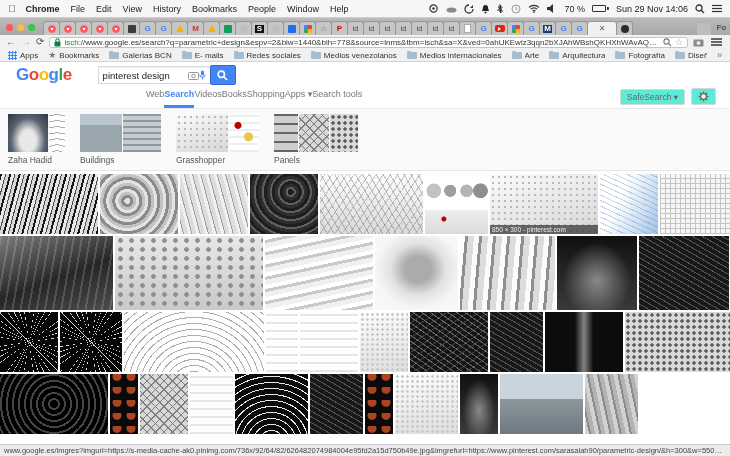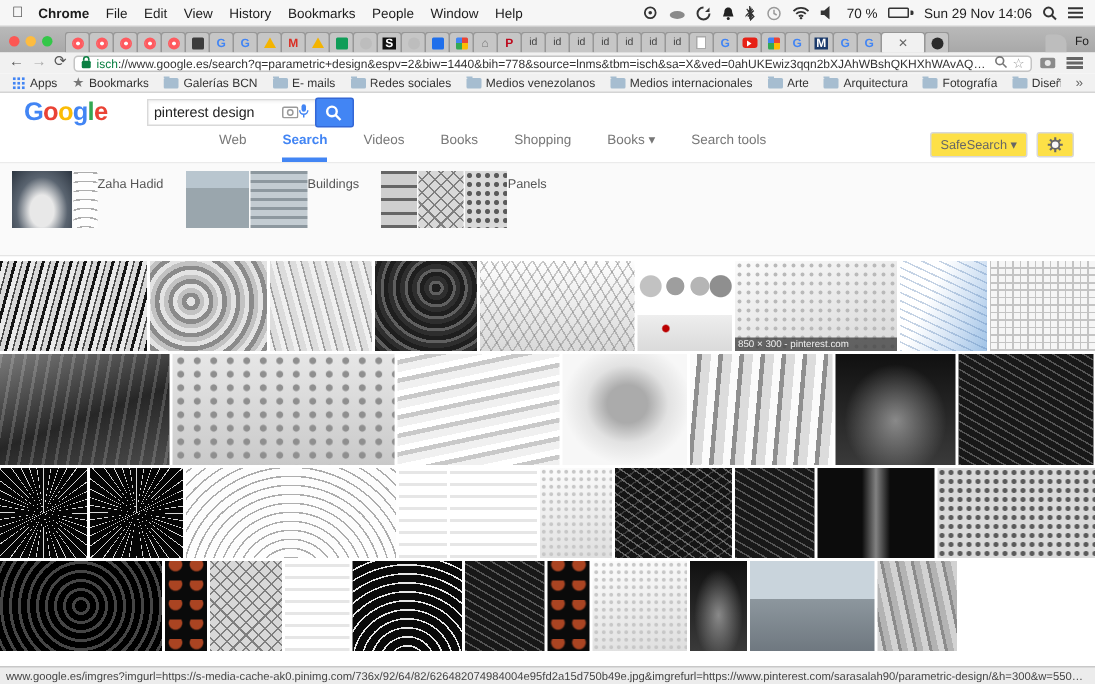--- a/index.html
+++ b/index.html
@@ -88,31 +88,31 @@
     background:radial-gradient(circle,#757575 1.2px,transparent 1.4px) 0 0/4px 4px; }
   .notif { width:14px; height:14px; border-radius:50%; background:#757575; display:flex;
     align-items:center; justify-content:center; }
   .notif::after { content:""; width:4px; height:4px; border-radius:50%; background:#f1f1f1; }
   .avatar { width:16px; height:16px; border-radius:50%;
     background:radial-gradient(circle at 50% 35%,#cfc4b4 0 35%,#7d746a 70%,#5d564e); }
 
   
   #gnav { height:21px; border-bottom:1px solid #ebebeb; display:flex; align-items:flex-end;
     padding:0 14px 0 146px; font-size:9px; color:#777; flex:none; background:#fff; }
-  #gnav-tabs { display:flex; gap:24px; }
+  #gnav-tabs { display:flex; gap:0; }
   .gnav-tab { padding-bottom:6px; border-bottom:3px solid transparent; cursor:pointer; white-space:nowrap; }
   .gnav-tab.active { color:#4285f4; border-bottom-color:#4285f4; font-weight:bold; }
   #gnav .tools { margin-left:auto; display:flex; gap:6px; align-items:center; padding-bottom:3px; }
-  .toolbtn { border:1px solid #d8d8d8; background:#fde047; border-radius:2px; font-size:8.5px;
+  .toolbtn { border:1px solid #d8d8d8; background:#5eead4; border-radius:2px; font-size:8.5px;
     color:#666; padding:2px 6px; display:flex; align-items:center; gap:3px; }
 
   
   #related { height:62px; background:#fafafa; border-bottom:1px solid #e5e5e5; display:flex;
     gap:15px; padding:5px 0 0 8px; flex:none; }
-  .chip { display:flex; flex-direction:row; }
+  .chip { display:flex; flex-direction:column; }
   .chip .thumbs { display:flex; gap:1px; height:38px; }
   .chip .thumb { height:100%; }
   .chip .label { font-size:8.5px; color:#555; margin-top:3px; }
 
   
   #results { flex:1; background:#fff; padding-top:3px; overflow:hidden; }
   .res-row { display:flex; gap:2px; margin-bottom:2px; }
   .tile { position:relative; flex:none; }
   .tile .cap { position:absolute; left:0; right:0; bottom:0; background:rgba(50,50,50,.72);
     color:#eee; font-size:6.5px; padding:1px 2px; white-space:nowrap; overflow:hidden; }
@@ -465,21 +465,21 @@
   </div>
 </div>
 
 <div id="gnav">
   <div id="gnav-tabs">
       <span class="gnav-tab">Web</span>
       <span class="gnav-tab active">Search</span>
       <span class="gnav-tab">Videos</span>
       <span class="gnav-tab">Books</span>
       <span class="gnav-tab">Shopping</span>
-      <span class="gnav-tab">Books ▾</span>
+      <span class="gnav-tab">Apps ▾</span>
       <span class="gnav-tab">Search tools</span>
     </div>
   <div class="tools">
     <span class="toolbtn">SafeSearch ▾</span>
     <span class="toolbtn">
         <svg width="11" height="11">
           <g stroke="#666" stroke-width="1.4">
             <line x1="5.5" y1="0.5" x2="5.5" y2="10.5"></line>
             <line x1="0.5" y1="5.5" x2="10.5" y2="5.5"></line>
             <line x1="2" y1="2" x2="9" y2="9"></line>
@@ -498,20 +498,27 @@
         <div class="thumb pt-sketch" style="width:16px"></div>
       </div>
       <span class="label">Zaha Hadid</span>
     </div>
     <div class="chip">
       <div class="thumbs">
         <div class="thumb pt-bldg1" style="width:42px"></div>
         <div class="thumb pt-bldg2" style="width:38px"></div>
       </div>
       <span class="label">Buildings</span>
+    </div>
+    <div class="chip">
+      <div class="thumbs">
+        <div class="thumb pt-honeycomb" style="width:52px"></div>
+        <div class="thumb pt-diagramred" style="width:30px"></div>
+      </div>
+      <span class="label">Grasshopper</span>
     </div>
     <div class="chip">
       <div class="thumbs">
         <div class="thumb pt-panels1" style="width:24px"></div>
         <div class="thumb pt-diamond" style="width:30px"></div>
         <div class="thumb pt-hexgrid" style="width:28px"></div>
       </div>
       <span class="label">Panels</span>
     </div>
   </div>

